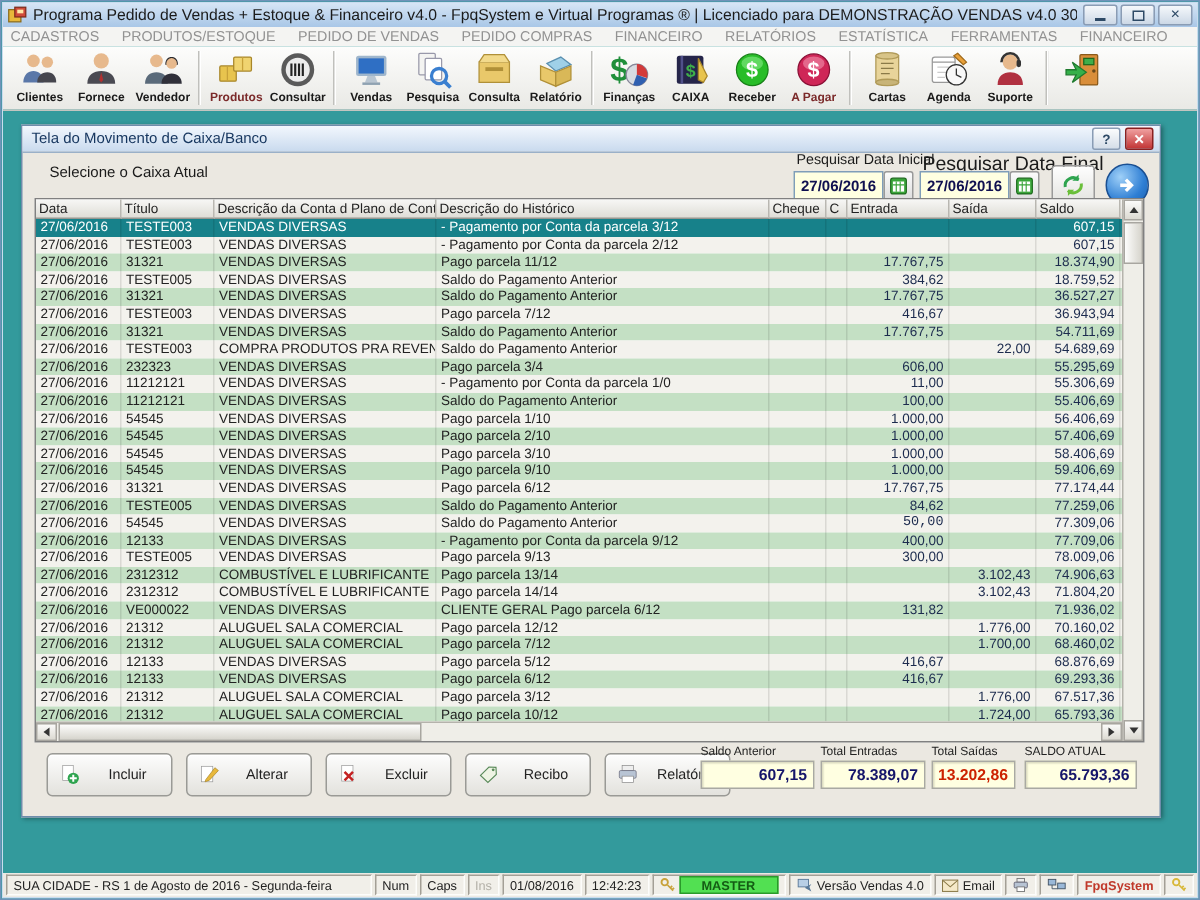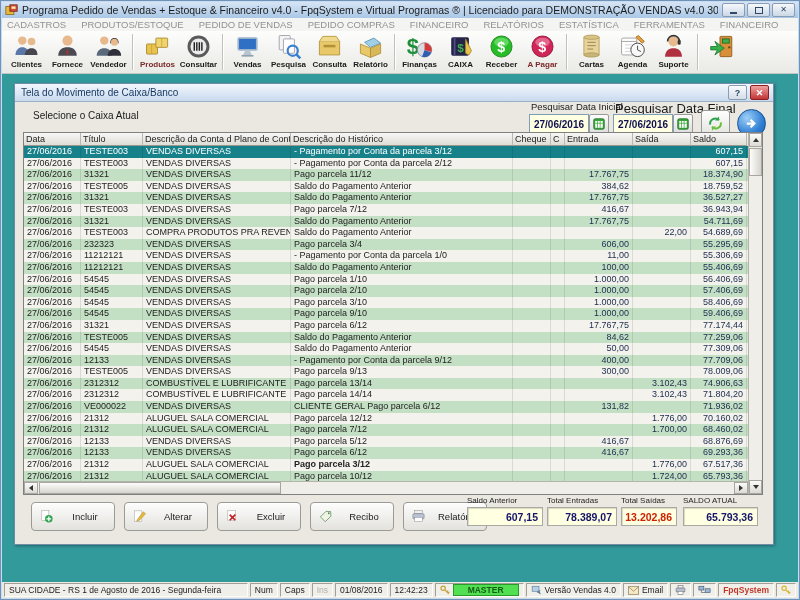--- a/index.html
+++ b/index.html
@@ -569,21 +569,21 @@
                 <div class="gc num" style="width: 58px;"></div>
                 <div class="gc num" style="width: 56px;">77.259,06</div>
               </div>
               <div class="grow odd">
                 <div class="gc" style="width: 57px;">27/06/2016</div>
                 <div class="gc" style="width: 62px;">54545</div>
                 <div class="gc" style="width: 148px;">VENDAS DIVERSAS</div>
                 <div class="gc" style="width: 222px;">Saldo do Pagamento Anterior</div>
                 <div class="gc" style="width: 38px;"></div>
                 <div class="gc" style="width: 14px;"></div>
-                <div class="gc num" style="width: 68px;">50,00</div>
+                <div class="gc num" style="width: 68px; font-family: Liberation Mono, monospace;">50,00</div>
                 <div class="gc num" style="width: 58px;"></div>
                 <div class="gc num" style="width: 56px;">77.309,06</div>
               </div>
               <div class="grow even">
                 <div class="gc" style="width: 57px;">27/06/2016</div>
                 <div class="gc" style="width: 62px;">12133</div>
                 <div class="gc" style="width: 148px;">VENDAS DIVERSAS</div>
                 <div class="gc" style="width: 222px;">- Pagamento por Conta da parcela 9/12</div>
                 <div class="gc" style="width: 38px;"></div>
                 <div class="gc" style="width: 14px;"></div>
@@ -676,21 +676,21 @@
                 <div class="gc" style="width: 38px;"></div>
                 <div class="gc" style="width: 14px;"></div>
                 <div class="gc num" style="width: 68px;">416,67</div>
                 <div class="gc num" style="width: 58px;"></div>
                 <div class="gc num" style="width: 56px;">69.293,36</div>
               </div>
               <div class="grow odd">
                 <div class="gc" style="width: 57px;">27/06/2016</div>
                 <div class="gc" style="width: 62px;">21312</div>
                 <div class="gc" style="width: 148px;">ALUGUEL SALA COMERCIAL</div>
-                <div class="gc" style="width: 222px; font-weight: bold;">Pago parcela 3/12</div>
+                <div class="gc" style="width: 222px;">Pago parcela 3/12</div>
                 <div class="gc" style="width: 38px;"></div>
                 <div class="gc" style="width: 14px;"></div>
                 <div class="gc num" style="width: 68px;"></div>
                 <div class="gc num" style="width: 58px;">1.776,00</div>
                 <div class="gc num" style="width: 56px;">67.517,36</div>
               </div>
               <div class="grow even">
                 <div class="gc" style="width: 57px;">27/06/2016</div>
                 <div class="gc" style="width: 62px;">21312</div>
                 <div class="gc" style="width: 148px;">ALUGUEL SALA COMERCIAL</div>

